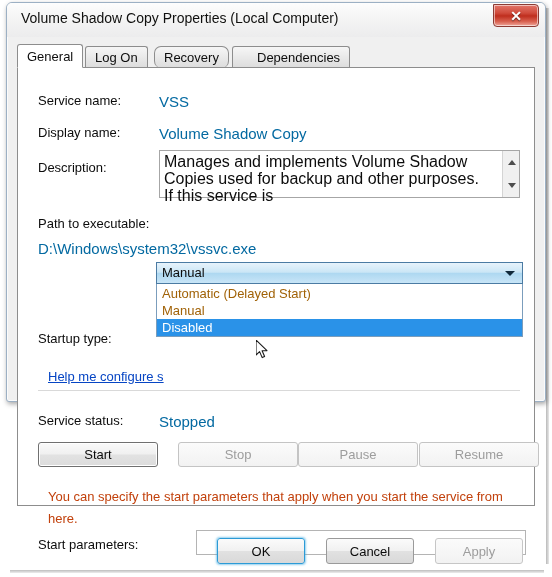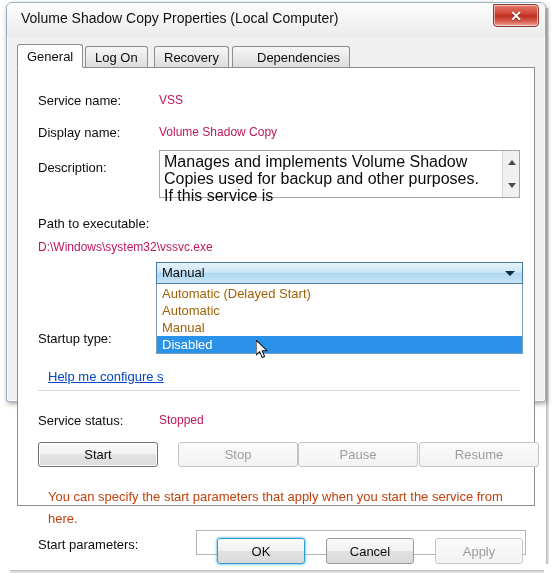--- a/index.html
+++ b/index.html
@@ -108,22 +108,22 @@
   }
 
   .field-label {
     position: absolute;
     font-size: 13px;
     color: #0c0c0c;
     white-space: nowrap;
   }
   .field-value {
     position: absolute;
-    font-size: 12px;
-    color: #be185d;
+    font-size: 15px;
+    color: #0369a1;
     white-space: nowrap;
   }
 
   
   #description-box {
     position: absolute;
     left: 141px; top: 82px;
     width: 361px; height: 48px;
     border: 1px solid #a6a6a6;
     background: #ffffff;
@@ -315,21 +315,21 @@
   <div id="title-bar">
     <div id="window-title">Volume Shadow Copy Properties (Local Computer)</div>
     <div id="close-button">
       <span class="glyph">✕</span>
     </div>
   </div>
 
   <div id="tab-strip">
     <div class="tab active" style="left:0px;">General</div>
     <div class="tab" style="left:68px;">Log On</div>
-    <div class="tab" style="left:137px;">Recovery</div>
+    <div class="tab" style="left:137px;border-radius:7px;">Recovery</div>
     <div class="tab" style="left:215px;padding-left:24px;">Dependencies</div>
   </div>
 
   <div id="tab-page">
 
     <div class="field-label" style="left:20px; top:25px;">Service name:</div>
     <div class="field-value" style="left:141px; top:25px;">VSS</div>
 
     <div class="field-label" style="left:20px; top:57px;">Display name:</div>
     <div class="field-value" style="left:141px; top:57px;">Volume Shadow Copy</div>
@@ -371,21 +371,20 @@
     <input id="start-params-input" type="text" value="" style="">
   </div>
 
   <div id="startup-combo">
     <span id="startup-combo-value">Manual</span>
     <span id="startup-combo-arrow"></span>
   </div>
 
   <div id="startup-dropdown">
     <div class="dropdown-item">Automatic (Delayed Start)</div>
-    <div class="dropdown-item">Automatic</div>
     <div class="dropdown-item">Manual</div>
     <div class="dropdown-item selected">Disabled</div>
   </div>
 
   <div class="dlg-button" style="left:319px;">Cancel</div>
   <div class="dlg-button default" style="left:210px;">OK</div>
   <div class="dlg-button disabled" style="left:428px;">Apply</div>
 
 </div>
 

